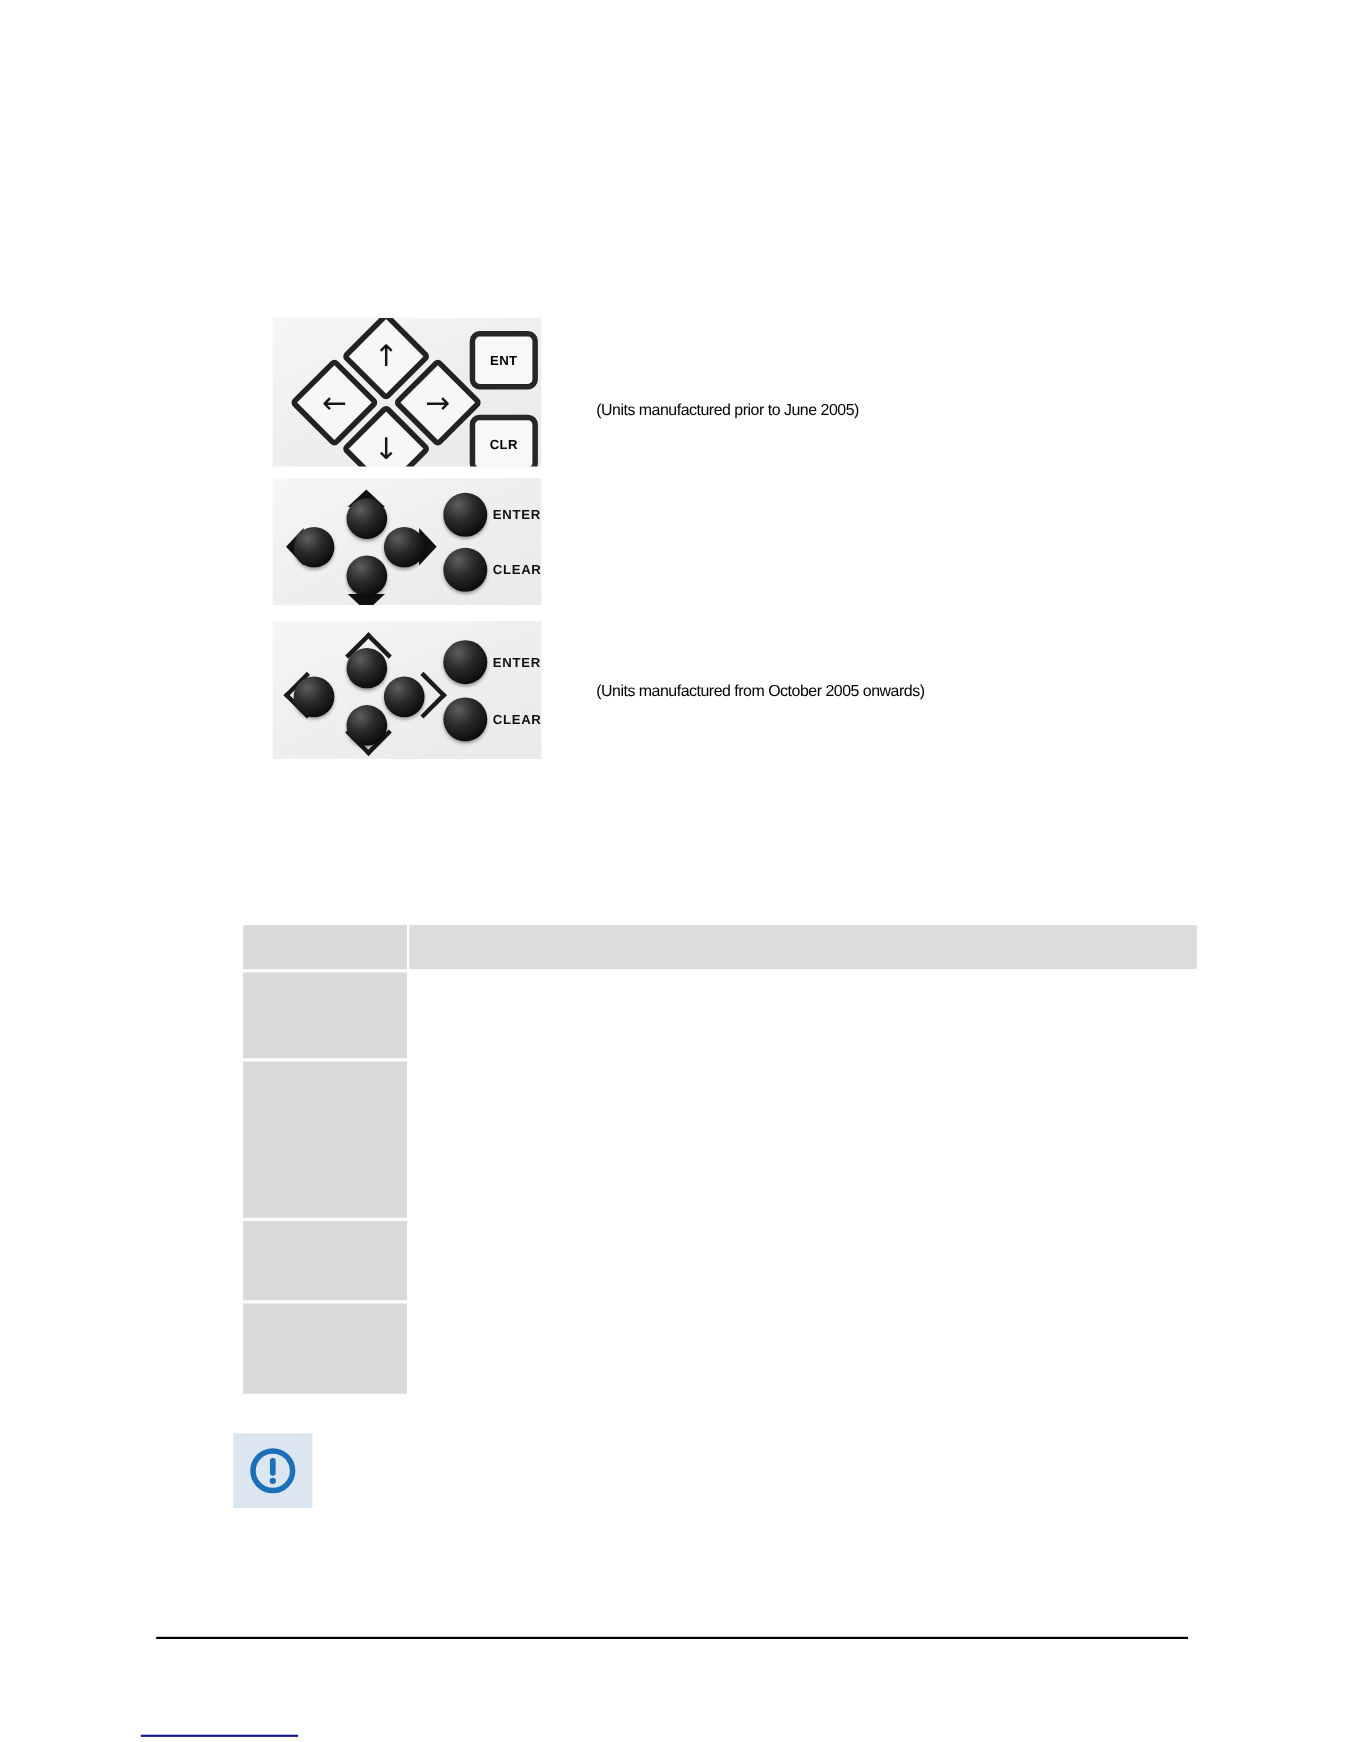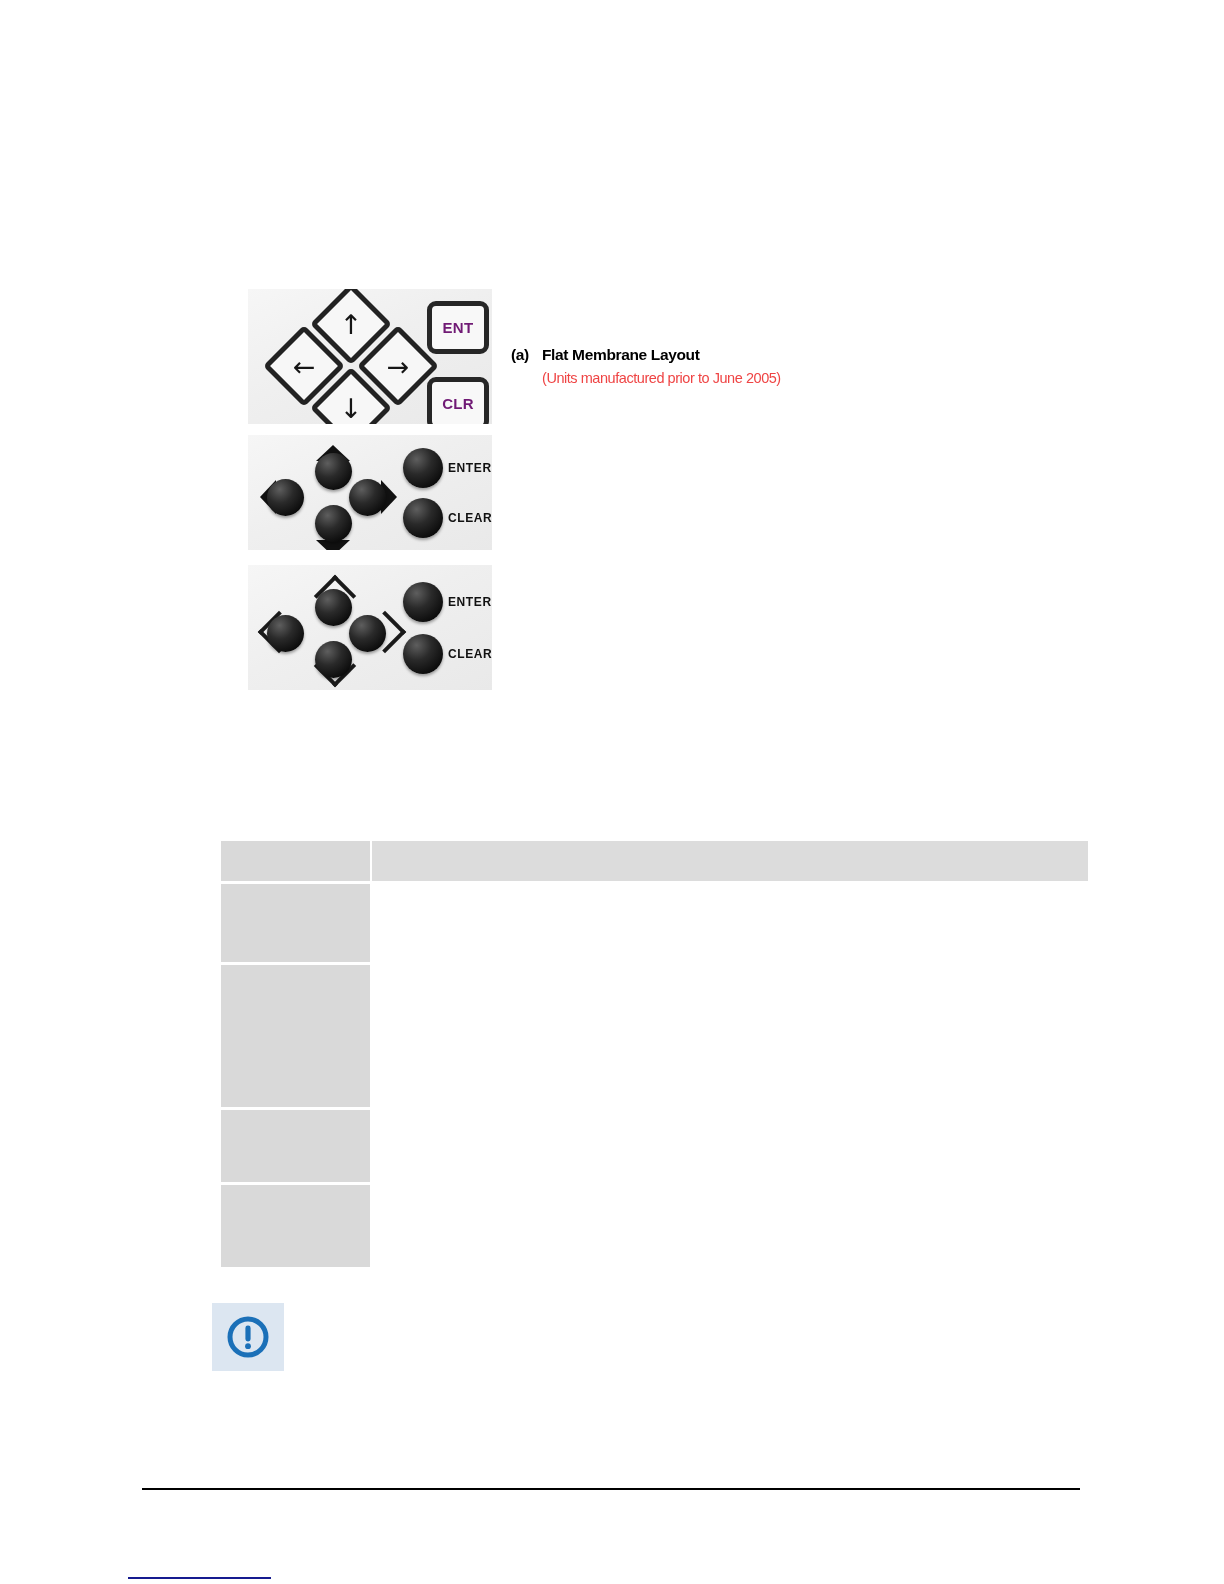--- a/index.html
+++ b/index.html
@@ -73,24 +73,24 @@
   .flat-fn-key {
     position: absolute;
     width: 52px;
     height: 43px;
     border: 5px solid #262626;
     border-radius: 9px;
     background: #f8f8f8;
     display: flex;
     align-items: center;
     justify-content: center;
-    font-size: 15px;
+    font-size: 12px;
     font-weight: 600;
     letter-spacing: 0.3px;
-    color: #701a75;
+    color: #000000;
   }
   .fk-ent { left: 179px; top: 12px; }
   .fk-clr { left: 179px; top: 88px; }
 
   
   .panel-b { top: 146px; height: 115px; }
   .panel-c { top: 276px; height: 125px; }
 
   .round-btn {
     position: absolute;
@@ -146,22 +146,22 @@
     font-weight: 700;
     letter-spacing: -0.35px;
     color: #000;
     white-space: nowrap;
   }
   .caption-title .cap-marker { display: inline-block; width: 31px; }
   .caption-sub {
     font-size: 14.5px;
     font-weight: 400;
     letter-spacing: -0.45px;
-    color: #ef4444;
-    margin-top: 6px;
+    color: #000000;
+    margin-top: 19px;
     margin-left: 31px;
     white-space: nowrap;
   }
   .cap-a { top: 57px; }
   .cap-b { top: 195px; }
   .cap-c { top: 313px; }
 
   
   .doc-table {
     position: absolute;
@@ -235,23 +235,20 @@
       </div>
       <div class="diamond-key dk-down">
         <span class="glyph">↓</span>
       </div>
       <div class="flat-fn-key fk-ent">ENT</div>
       <div class="flat-fn-key fk-clr">CLR</div>
     </div>
   </div>
 
   <div class="caption cap-a">
-    <div class="caption-title">
-      <span class="cap-marker">(a)</span><span>Flat Membrane Layout</span>
-    </div>
     <div class="caption-sub">(Units manufactured prior to June 2005)</div>
   </div>
 
   <div class="keypad-panel panel-b">
 
     <div class="wing wing-up" style="left:68px; top:10px;"></div>
     <div class="round-btn small" style="left:67px; top:18px;"></div>
 
     <div class="wing wing-left" style="left:12px; top:45px;"></div>
     <div class="round-btn small" style="left:19px; top:44px;"></div>
@@ -285,20 +282,21 @@
     <div class="chev chev-down" style="left:72px; top:86px;"></div>
     <div class="round-btn small" style="left:67px; top:76px;"></div>
 
     <div class="round-btn" style="left:155px; top:17px;"></div>
     <span class="fn-label" style="left:200px; top:30px;">ENTER</span>
     <div class="round-btn" style="left:155px; top:69px;"></div>
     <span class="fn-label" style="left:200px; top:82px;">CLEAR</span>
   </div>
 
   <div class="caption cap-c">
+    <div class="caption-sub">(Units manufactured from October 2005 onwards)</div>
   </div>
 
 </div>
 
 <table class="doc-table">
   <tbody>
     <tr class="r-head">
       <td class="cell-left"></td>
       <td class="cell-right"></td>
     </tr>

